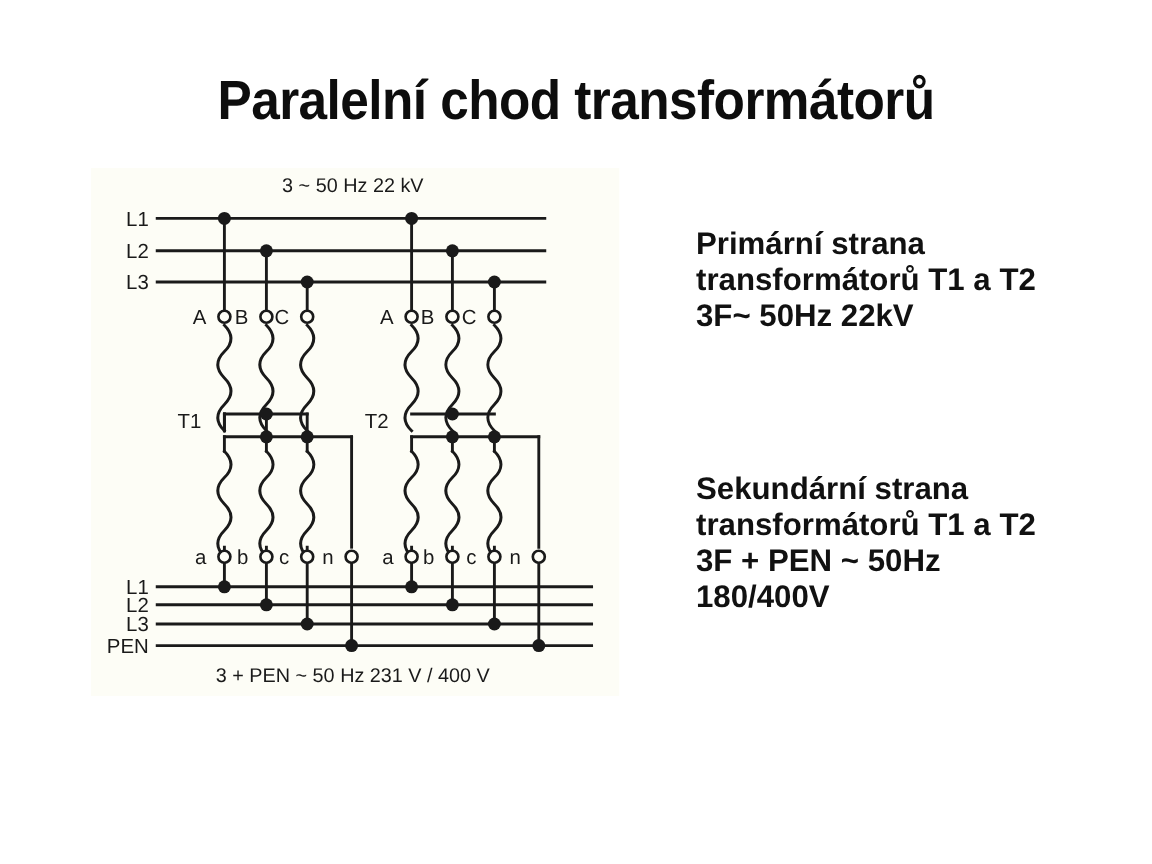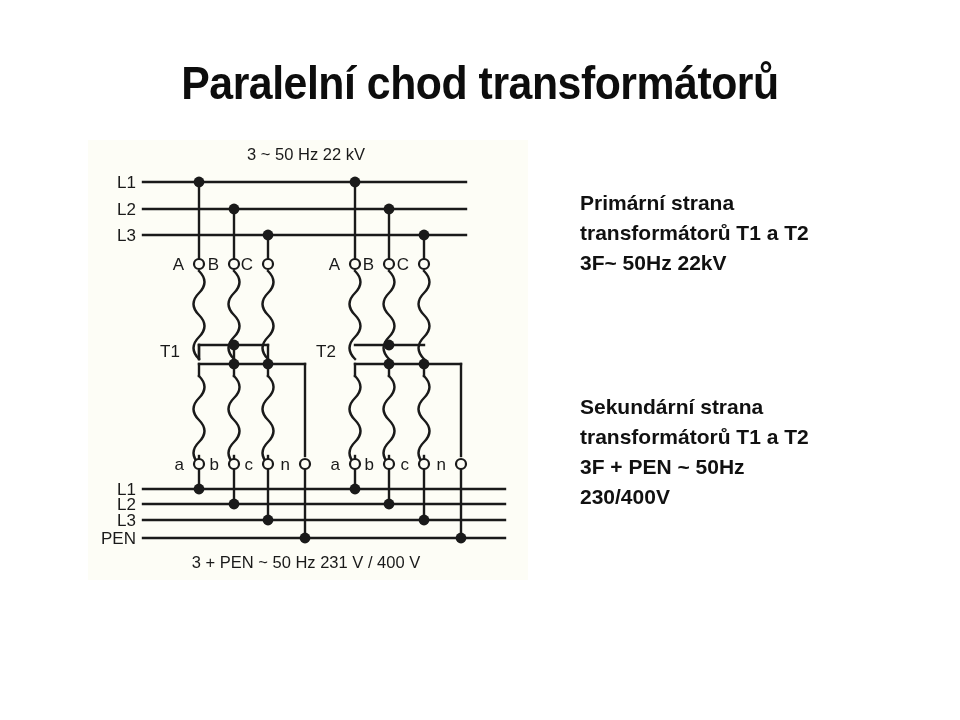--- a/index.html
+++ b/index.html
@@ -26,34 +26,34 @@
     font-size: 46px;
     line-height: 54px;
     letter-spacing: -0.5px;
     color: #0d0d0d;
     transform: scaleX(0.93);
     transform-origin: center top;
     white-space: nowrap;
   }
   #figure {
     position: absolute;
-    left: 88px;
+    left: 76px;
     top: 140px;
     width: 440px;
     height: 440px;
     background: #fdfdf6;
   }
   #figure svg {
     display: block;
   }
   .txt-block {
     position: absolute;
     font-family: "Liberation Sans", sans-serif;
     font-weight: bold;
-    font-size: 21px;
+    font-size: 26px;
     line-height: 30px;
     color: #111111;
     white-space: pre-line;
   }
   #text-primary {
     left: 580px;
     top: 188px;
     width: 350px;
   }
   #text-secondary {
@@ -227,15 +227,15 @@
     </svg>
   </div>
 
   <div class="txt-block" id="text-primary">Primární strana
 transformátorů T1 a T2
 3F~ 50Hz 22kV</div>
 
   <div class="txt-block" id="text-secondary">Sekundární strana
 transformátorů T1 a T2
 3F + PEN ~ 50Hz
-230/400V</div>
+180/400V</div>
 
 </div>
 
 </body></html>

